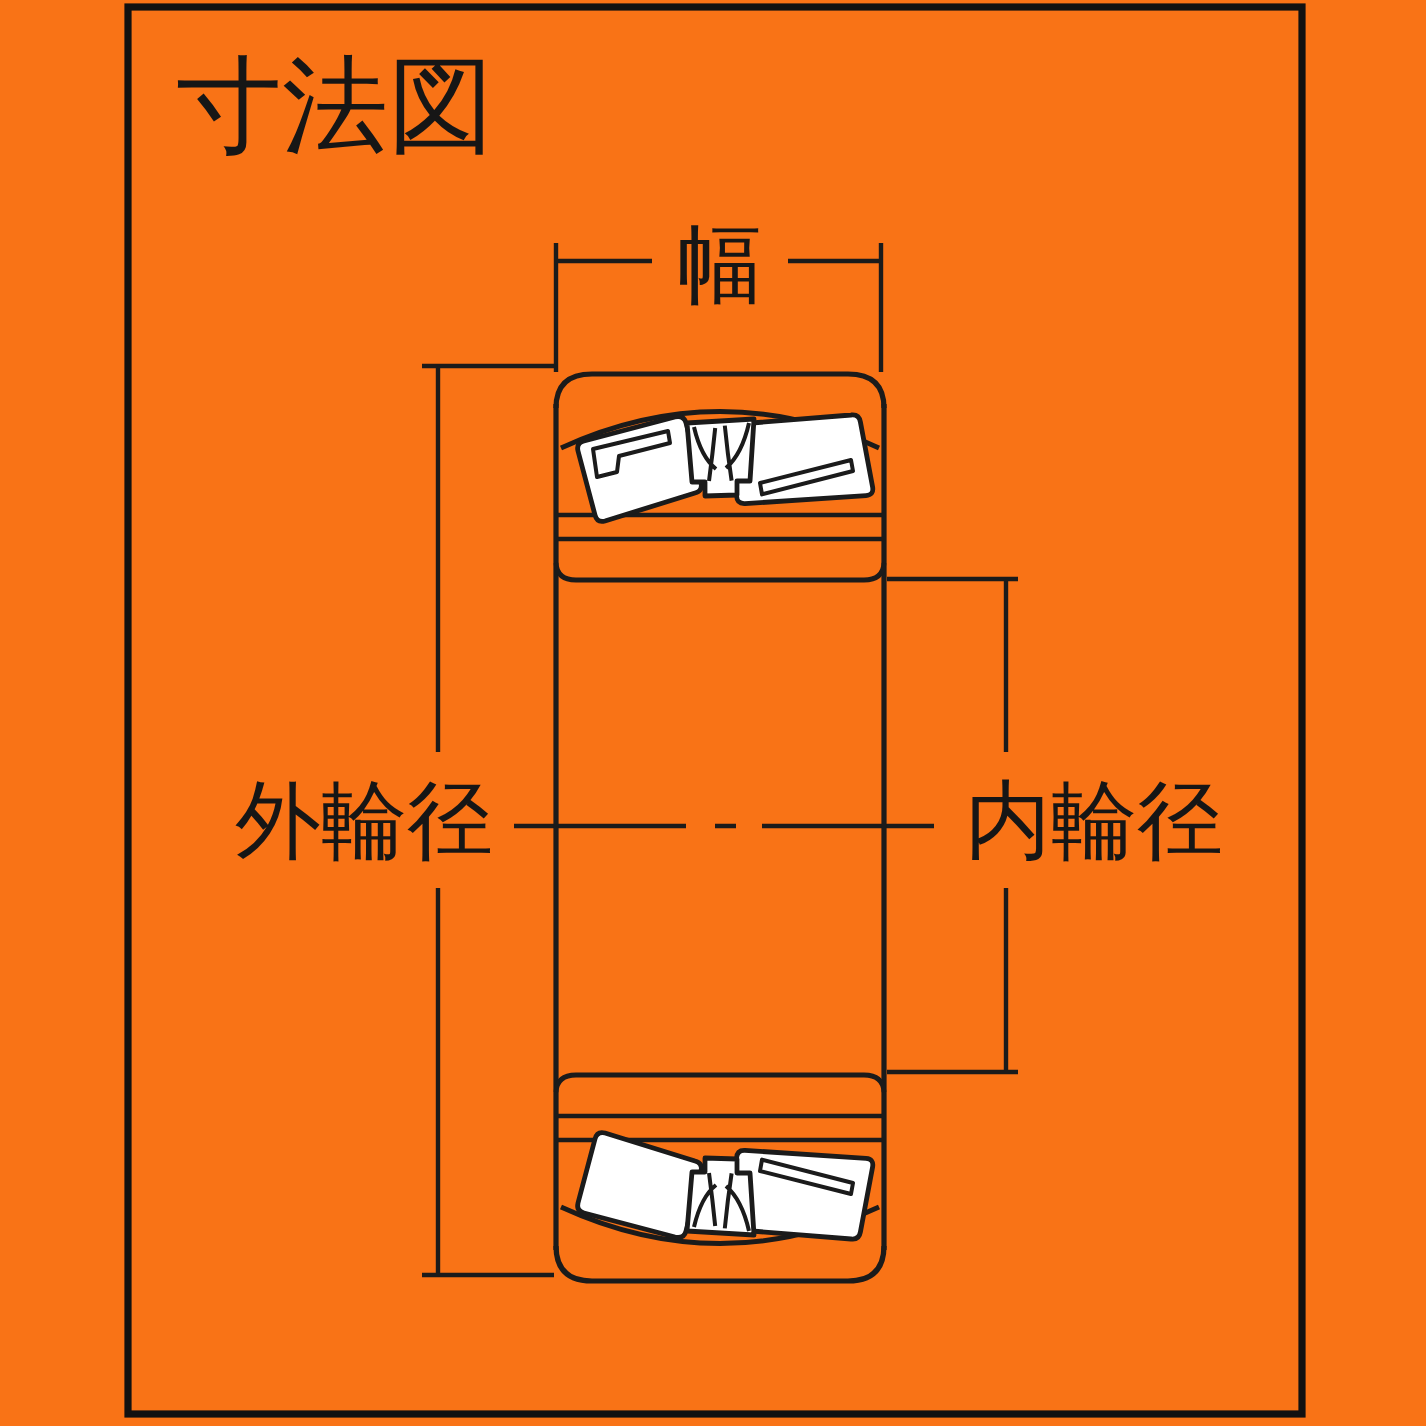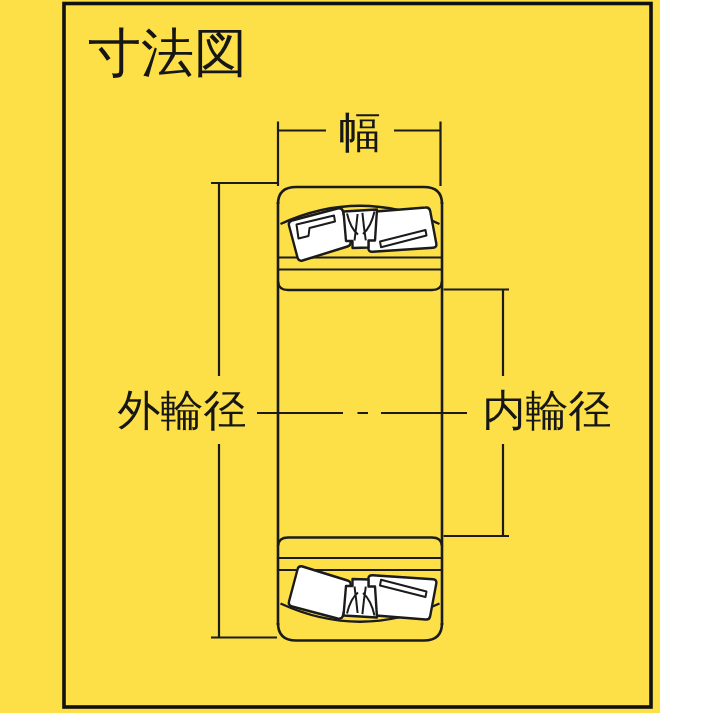--- a/index.html
+++ b/index.html
@@ -1,19 +1,19 @@
 <!DOCTYPE html>
 <html><head>
 <meta charset="utf-8">
 <style>
   html,body{margin:0;padding:0;background:#ffffff;}
   .stage{
     position:relative;
-    width:660px;height:713px;
-    background:#fde047;
+    width:713px;height:713px;
+    background:#f97316;
     overflow:hidden;
     font-family:"Liberation Sans","DejaVu Sans",sans-serif;
   }
   svg{display:block;}
   svg text{
     font-family:"Liberation Sans","DejaVu Sans",sans-serif;
     fill:#161616;
     font-weight:500;
   }
   .t-title{font-size:53px;}

